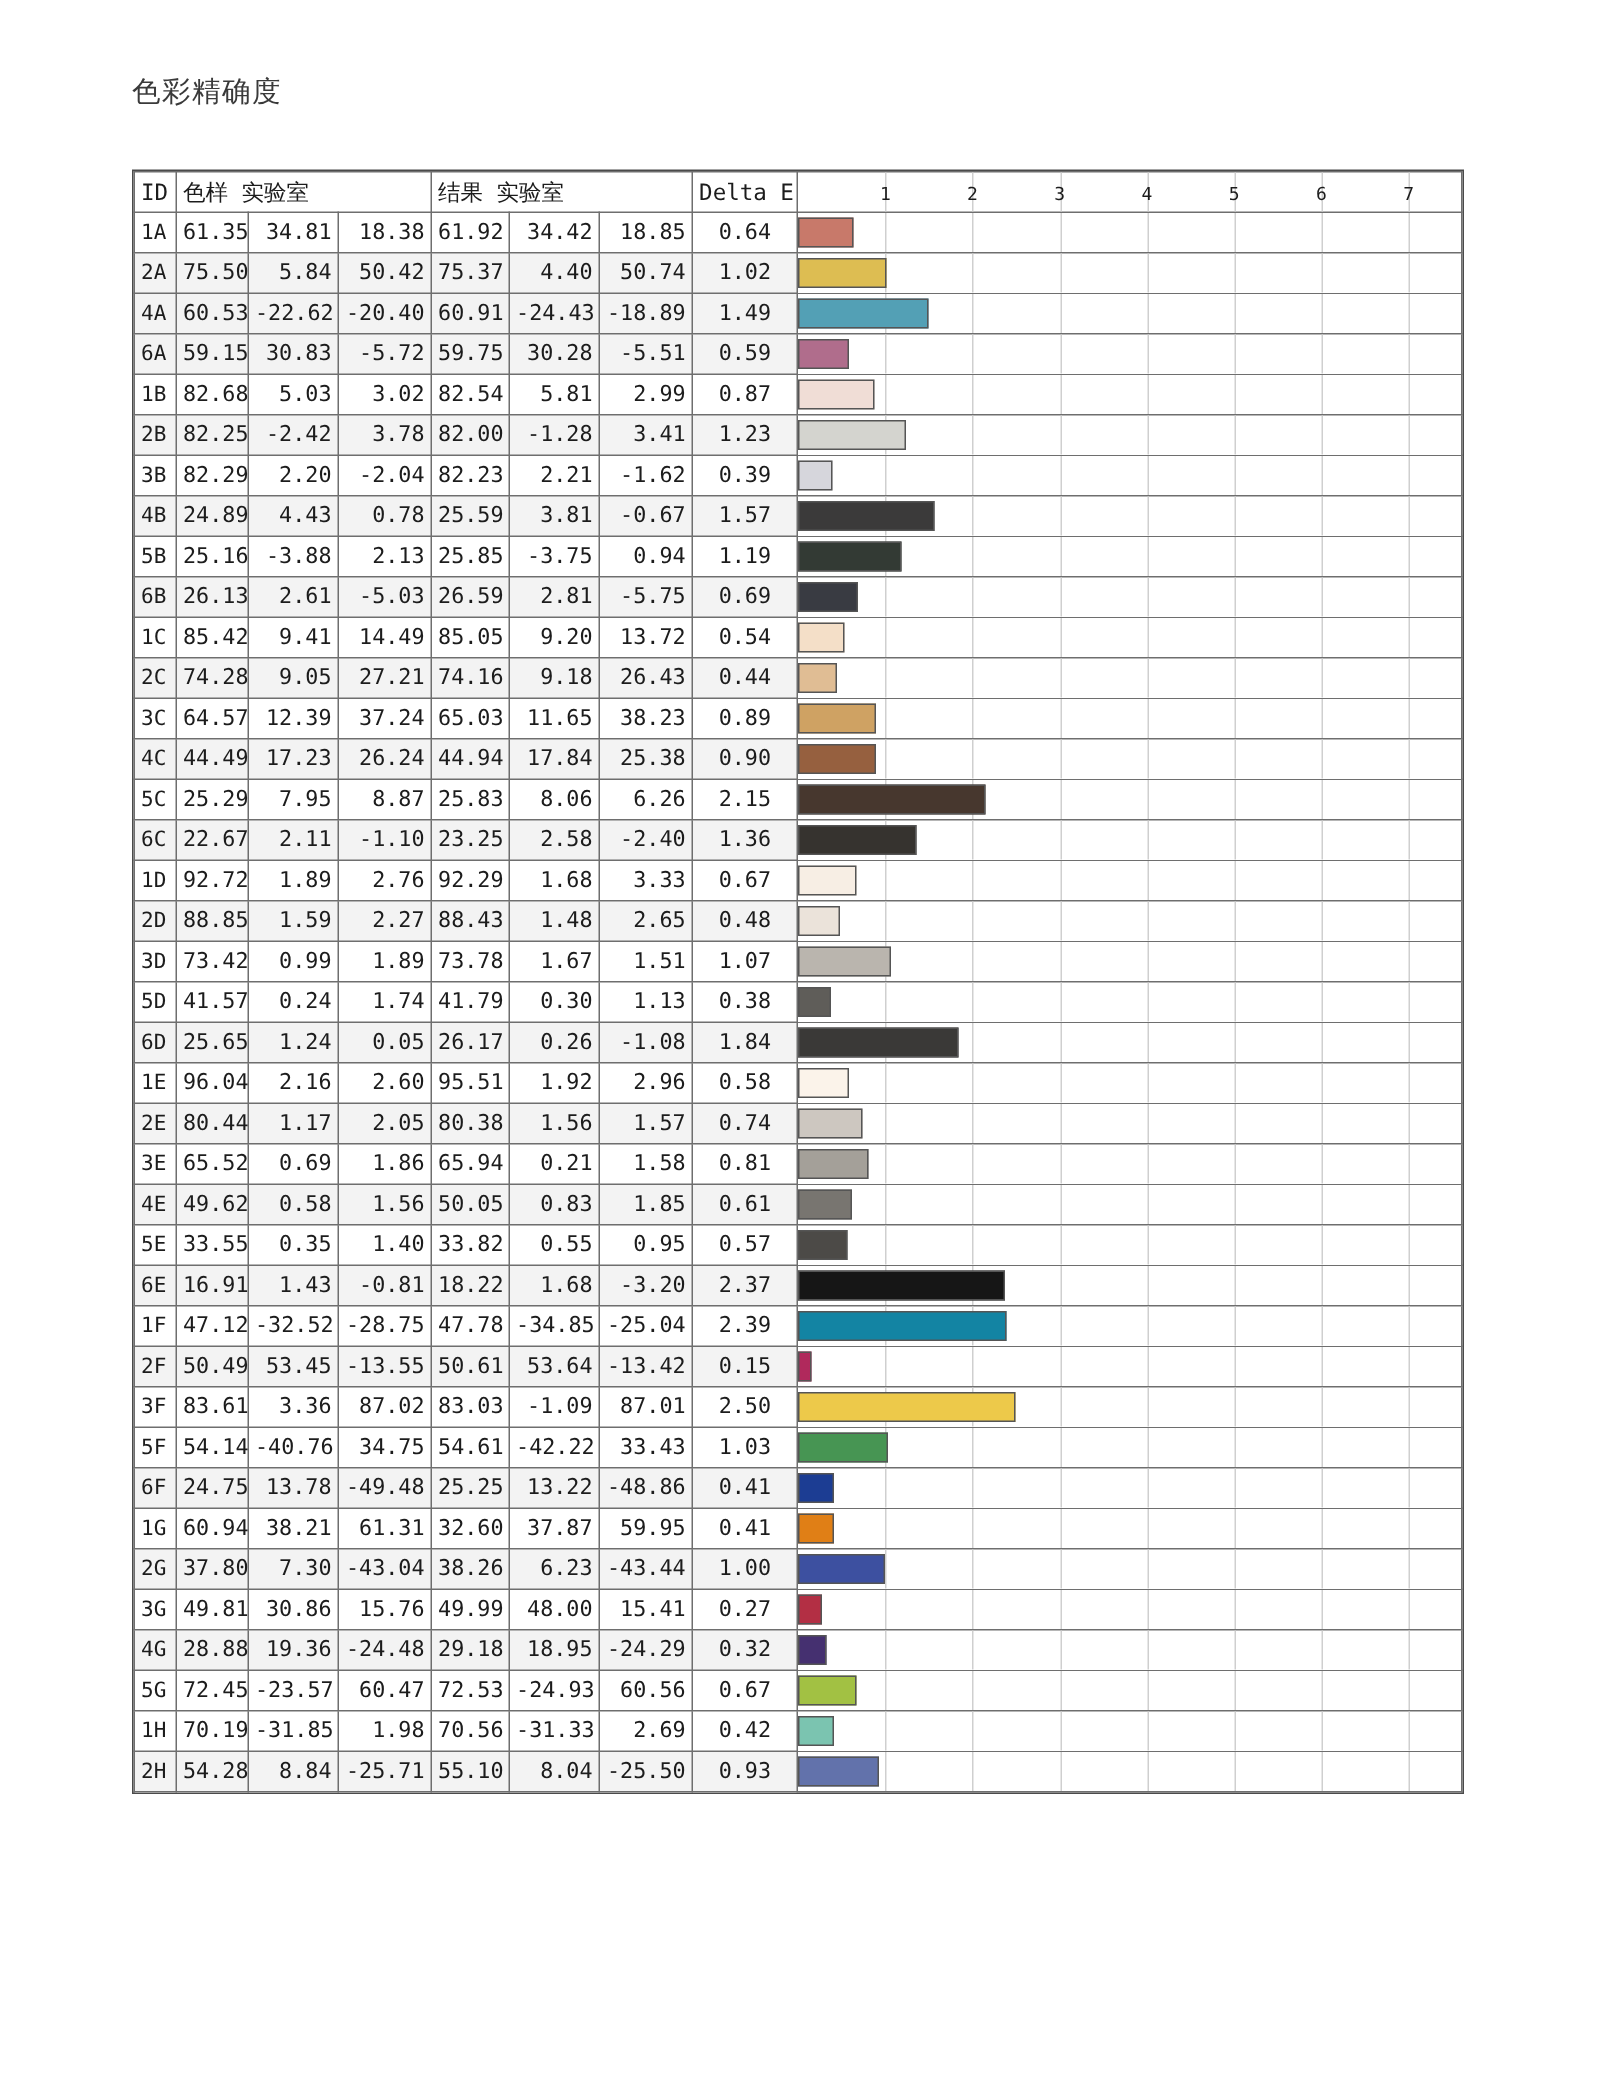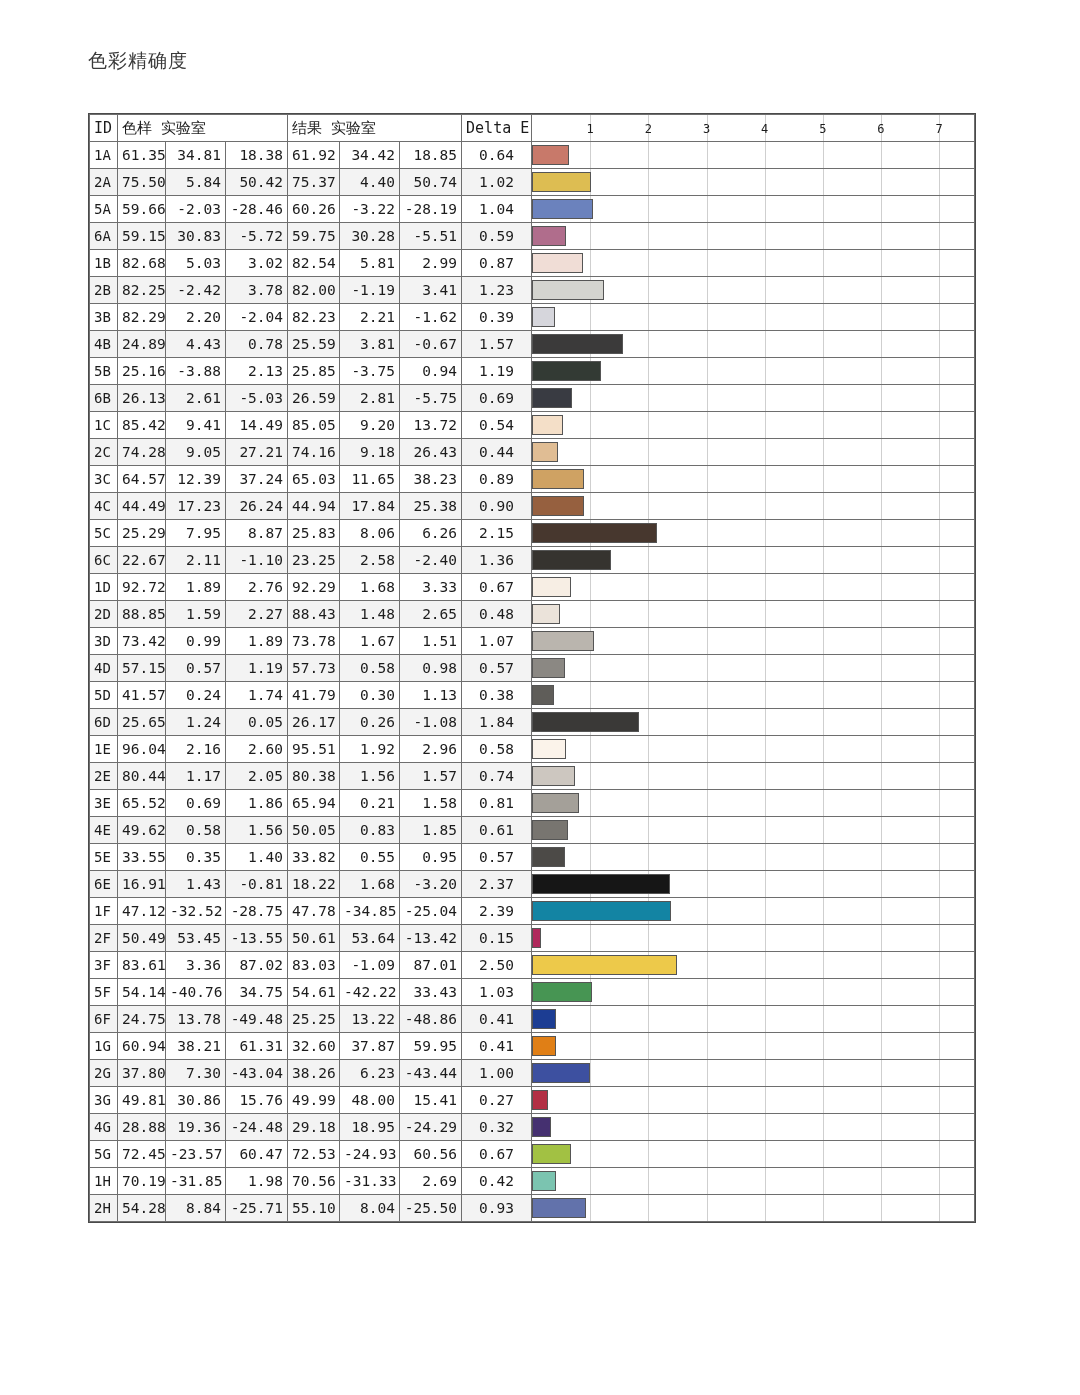--- a/index.html
+++ b/index.html
@@ -180,38 +180,38 @@
             <div class="gridline" style="left: 13.1579%;"></div>
             <div class="gridline" style="left: 26.3158%;"></div>
             <div class="gridline" style="left: 39.4737%;"></div>
             <div class="gridline" style="left: 52.6316%;"></div>
             <div class="gridline" style="left: 65.7895%;"></div>
             <div class="gridline" style="left: 78.9474%;"></div>
             <div class="gridline" style="left: 92.1053%;"></div>
             <div class="barfill" style="width: 13.4211%; background: rgb(221, 189, 82);"></div>
           </td>
         </tr>
-        <tr>
-          <td class="id">5A</td>
-          <td class="num">59.66</td>
-          <td class="num">-2.03</td>
-          <td class="num">-28.46</td>
-          <td class="num">60.26</td>
-          <td class="num">-3.22</td>
-          <td class="num">-28.19</td>
-          <td class="de">1.04</td>
-          <td class="bar">
-            <div class="gridline" style="left: 13.1579%;"></div>
-            <div class="gridline" style="left: 26.3158%;"></div>
-            <div class="gridline" style="left: 39.4737%;"></div>
-            <div class="gridline" style="left: 52.6316%;"></div>
-            <div class="gridline" style="left: 65.7895%;"></div>
-            <div class="gridline" style="left: 78.9474%;"></div>
-            <div class="gridline" style="left: 92.1053%;"></div>
-            <div class="barfill" style="width: 13.6842%; background: rgb(107, 130, 189);"></div>
+        <tr class="alt">
+          <td class="id">4A</td>
+          <td class="num">60.53</td>
+          <td class="num">-22.62</td>
+          <td class="num">-20.40</td>
+          <td class="num">60.91</td>
+          <td class="num">-24.43</td>
+          <td class="num">-18.89</td>
+          <td class="de">1.49</td>
+          <td class="bar">
+            <div class="gridline" style="left: 13.1579%;"></div>
+            <div class="gridline" style="left: 26.3158%;"></div>
+            <div class="gridline" style="left: 39.4737%;"></div>
+            <div class="gridline" style="left: 52.6316%;"></div>
+            <div class="gridline" style="left: 65.7895%;"></div>
+            <div class="gridline" style="left: 78.9474%;"></div>
+            <div class="gridline" style="left: 92.1053%;"></div>
+            <div class="barfill" style="width: 19.6053%; background: rgb(83, 160, 181);"></div>
           </td>
         </tr>
         <tr class="alt">
           <td class="id">6A</td>
           <td class="num">59.15</td>
           <td class="num">30.83</td>
           <td class="num">-5.72</td>
           <td class="num">59.75</td>
           <td class="num">30.28</td>
           <td class="num">-5.51</td>
@@ -246,21 +246,21 @@
             <div class="gridline" style="left: 92.1053%;"></div>
             <div class="barfill" style="width: 11.4474%; background: rgb(240, 221, 214);"></div>
           </td>
         </tr>
         <tr class="alt">
           <td class="id">2B</td>
           <td class="num">82.25</td>
           <td class="num">-2.42</td>
           <td class="num">3.78</td>
           <td class="num">82.00</td>
-          <td class="num">-1.19</td>
+          <td class="num">-1.28</td>
           <td class="num">3.41</td>
           <td class="de">1.23</td>
           <td class="bar">
             <div class="gridline" style="left: 13.1579%;"></div>
             <div class="gridline" style="left: 26.3158%;"></div>
             <div class="gridline" style="left: 39.4737%;"></div>
             <div class="gridline" style="left: 52.6316%;"></div>
             <div class="gridline" style="left: 65.7895%;"></div>
             <div class="gridline" style="left: 78.9474%;"></div>
             <div class="gridline" style="left: 92.1053%;"></div>
@@ -520,40 +520,20 @@
             <div class="gridline" style="left: 13.1579%;"></div>
             <div class="gridline" style="left: 26.3158%;"></div>
             <div class="gridline" style="left: 39.4737%;"></div>
             <div class="gridline" style="left: 52.6316%;"></div>
             <div class="gridline" style="left: 65.7895%;"></div>
             <div class="gridline" style="left: 78.9474%;"></div>
             <div class="gridline" style="left: 92.1053%;"></div>
             <div class="barfill" style="width: 14.0789%; background: rgb(186, 181, 174);"></div>
           </td>
         </tr>
-        <tr class="alt">
-          <td class="id">4D</td>
-          <td class="num">57.15</td>
-          <td class="num">0.57</td>
-          <td class="num">1.19</td>
-          <td class="num">57.73</td>
-          <td class="num">0.58</td>
-          <td class="num">0.98</td>
-          <td class="de">0.57</td>
-          <td class="bar">
-            <div class="gridline" style="left: 13.1579%;"></div>
-            <div class="gridline" style="left: 26.3158%;"></div>
-            <div class="gridline" style="left: 39.4737%;"></div>
-            <div class="gridline" style="left: 52.6316%;"></div>
-            <div class="gridline" style="left: 65.7895%;"></div>
-            <div class="gridline" style="left: 78.9474%;"></div>
-            <div class="gridline" style="left: 92.1053%;"></div>
-            <div class="barfill" style="width: 7.5%; background: rgb(139, 136, 131);"></div>
-          </td>
-        </tr>
         <tr>
           <td class="id">5D</td>
           <td class="num">41.57</td>
           <td class="num">0.24</td>
           <td class="num">1.74</td>
           <td class="num">41.79</td>
           <td class="num">0.30</td>
           <td class="num">1.13</td>
           <td class="de">0.38</td>
           <td class="bar">

